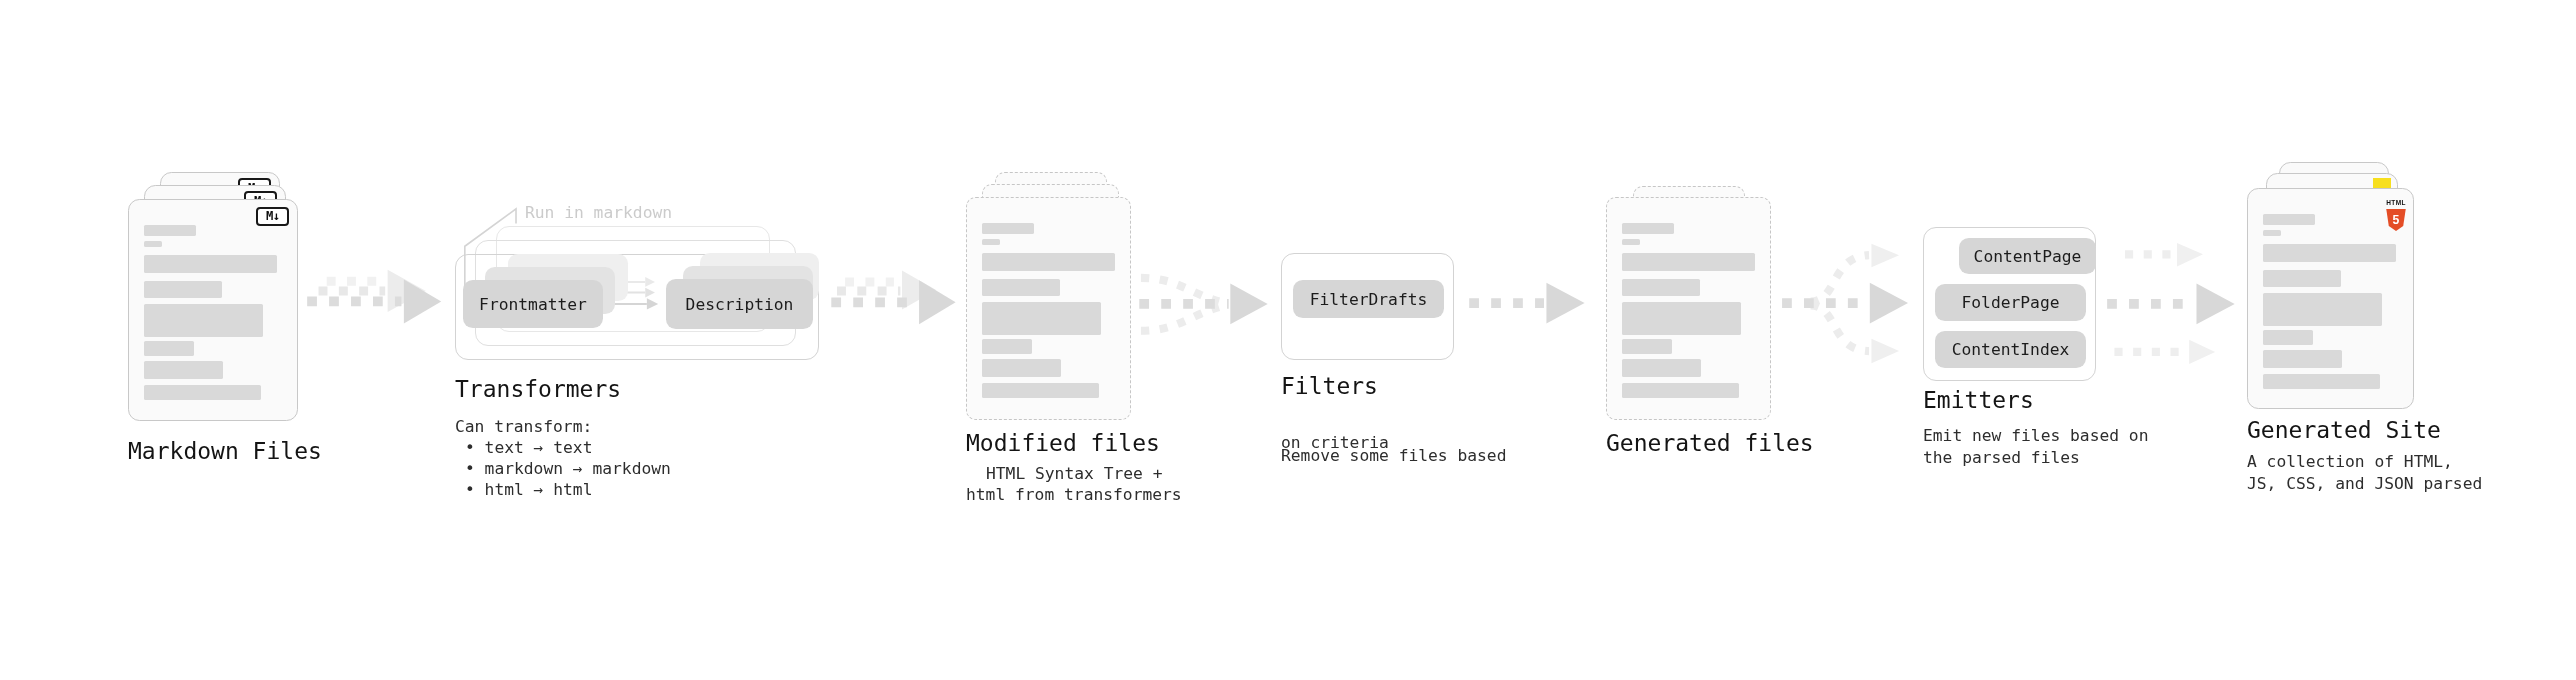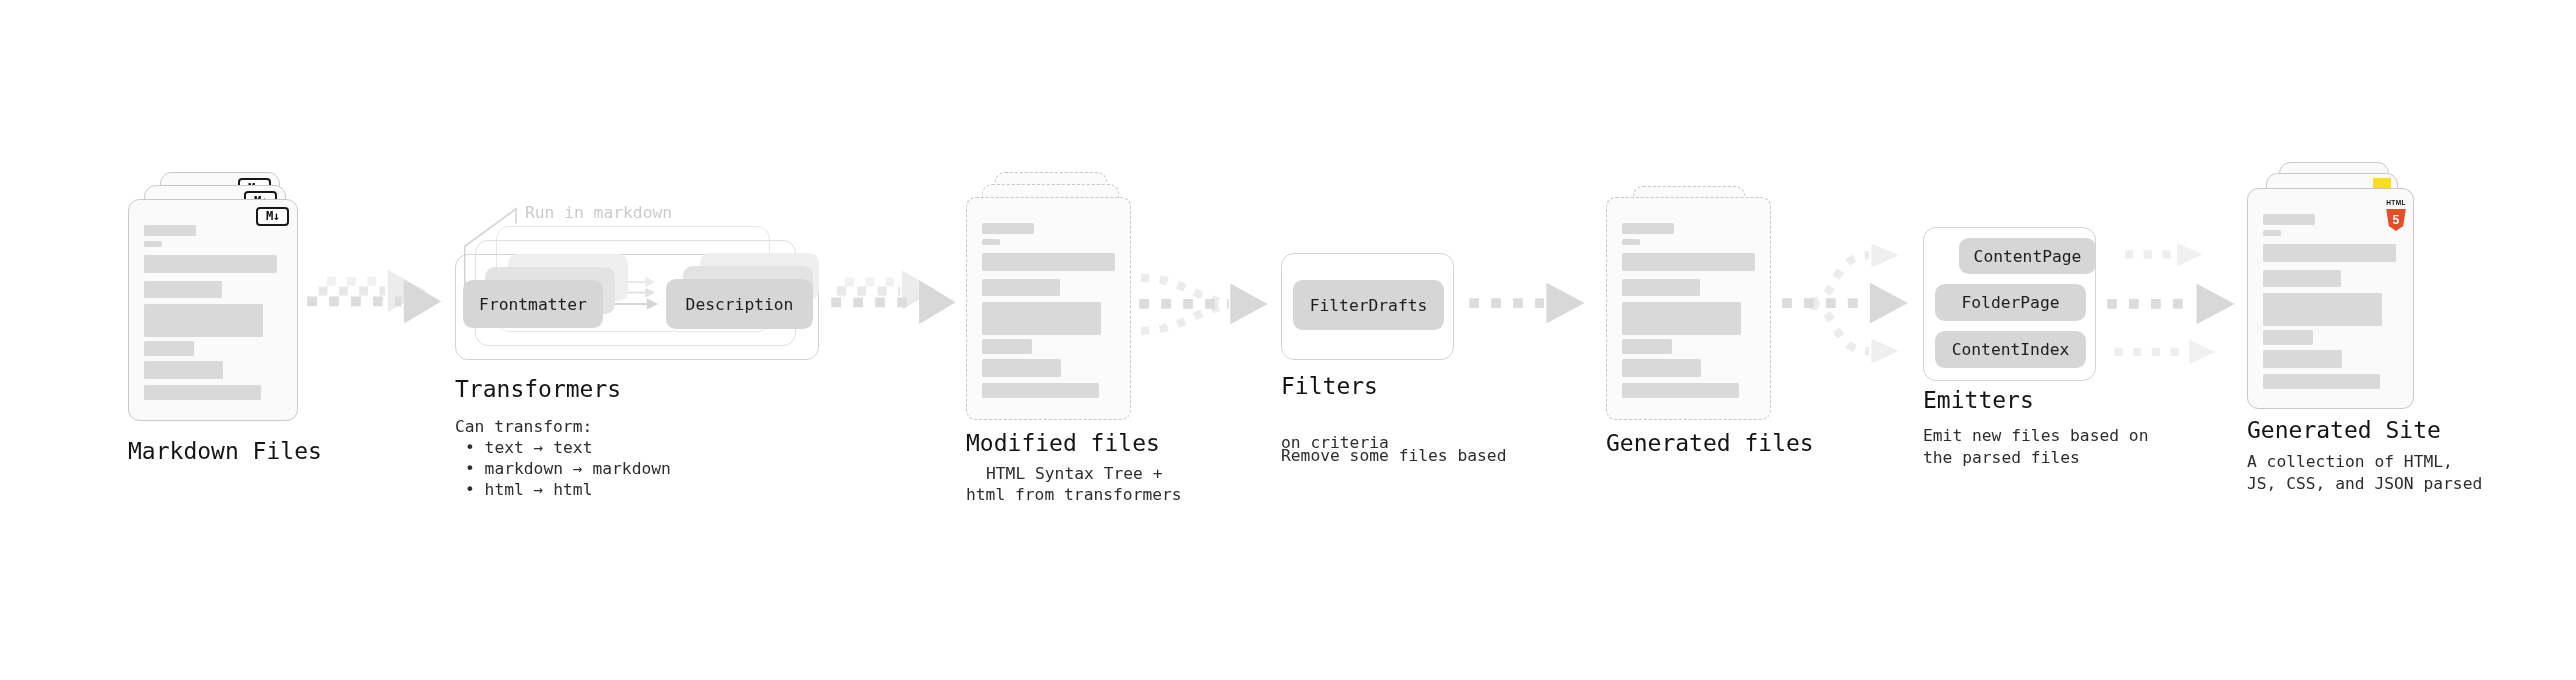--- a/index.html
+++ b/index.html
@@ -165,21 +165,21 @@
     <i class="bar b5"></i>
     <i class="bar b6"></i>
     <i class="bar b7"></i>
     <i class="bar b8"></i>
   </div>
   <div class="label" style="left:966px;top:431px;">Modified files</div>
   <div class="sub" style="left:966px;top:465px;margin-left:20px;">HTML Syntax Tree +</div>
   <div class="sub" style="left:966px;top:486px;">html from transformers</div>
 
   <div class="obox solidbg" style="left:1281px;top:253px;width:173px;height:107px;"></div>
-  <div class="btn" style="left:1293px;top:280px;width:151px;height:50px;">FilterDrafts</div>
+  <div class="btn" style="left:1293px;top:280px;width:151px;height:38px;">FilterDrafts</div>
   <div class="label" style="left:1281px;top:374px;">Filters</div>
   <div class="sub" style="left:1281px;top:401px;margin-top:46px;">Remove some files based</div>
   <div class="sub" style="left:1281px;top:434px;">on criteria</div>
 
   <div class="doc dashed" style="left:1633px;top:186px;width:112px;height:222px;"></div>
   <div class="doc dashed" style="left:1606px;top:197px;width:165px;height:223px;">
     <i class="bar b1"></i>
     <i class="bar b2"></i>
     <i class="bar b3"></i>
     <i class="bar b4"></i>

